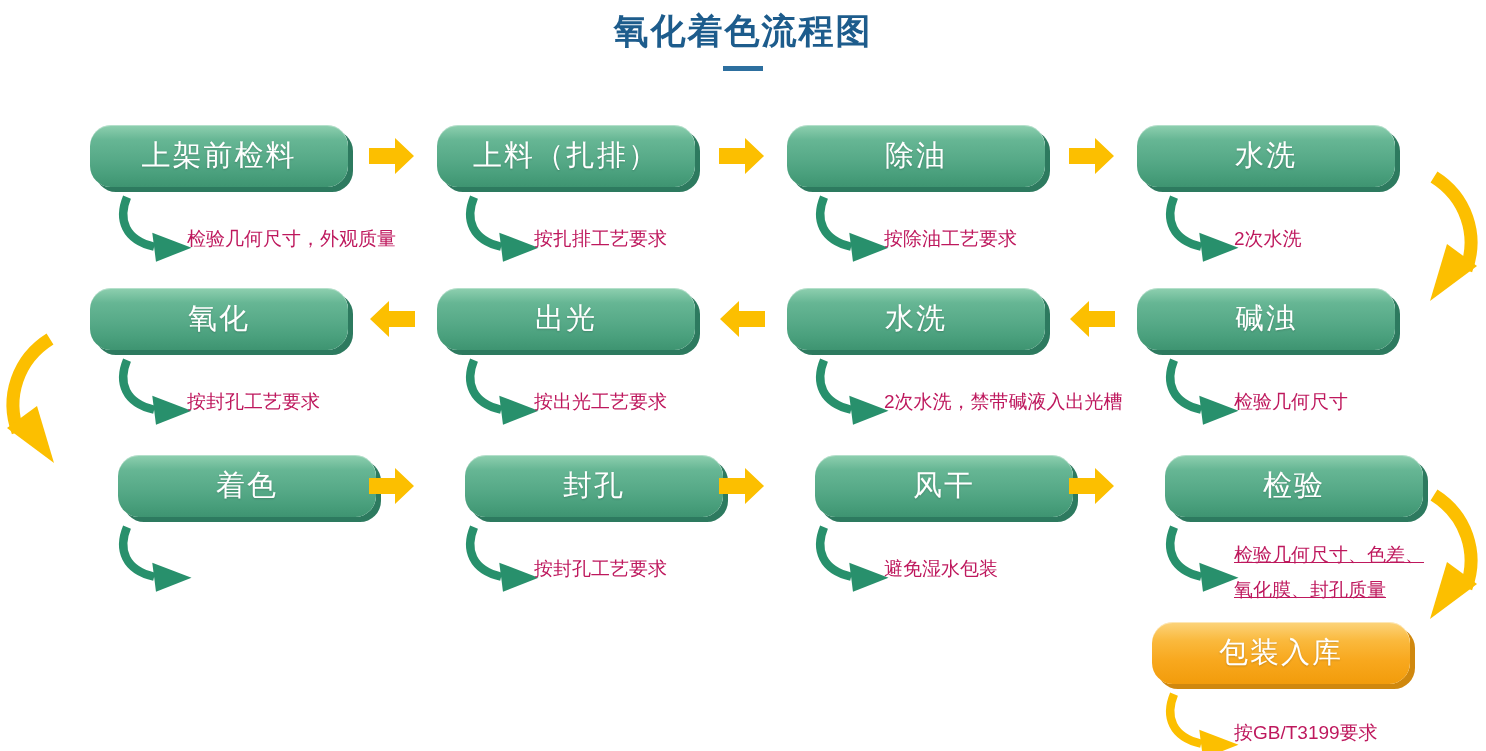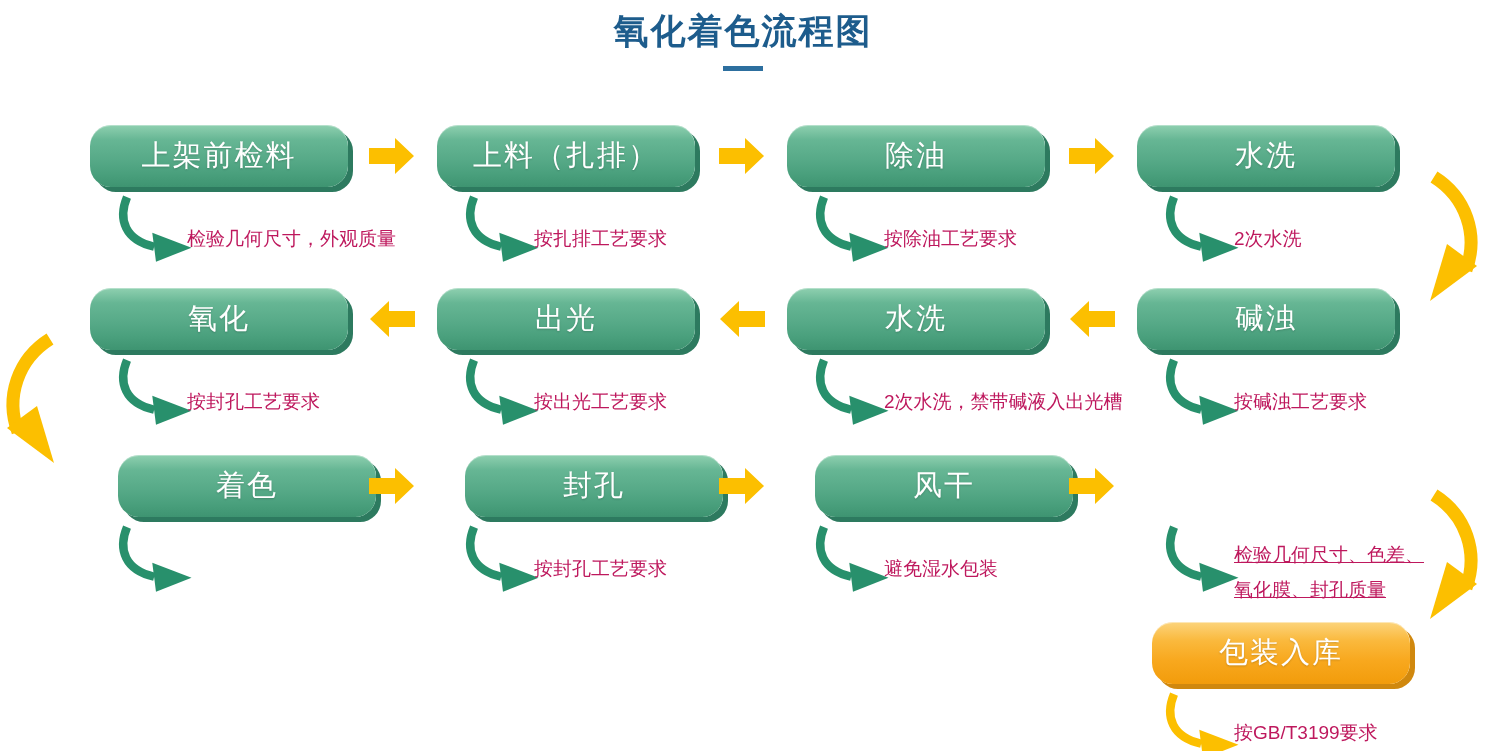--- a/index.html
+++ b/index.html
@@ -102,21 +102,21 @@
   <div class="note" style="left:1234px;top:226px">2次水洗</div>
 
   <svg class="curve-big" style="left:1416px;top:170px" color="#fcbf00">
       <use href="#sym-curve-big"></use>
     </svg>
 
   <div class="box green c4 r2">碱浊</div>
   <svg class="curve-small" style="left:1160px;top:356px" color="#28906c">
       <use href="#sym-curve-small"></use>
     </svg>
-  <div class="note" style="left:1234px;top:389px">按碱浊工艺要求</div>
+  <div class="note" style="left:1234px;top:389px">检验几何尺寸</div>
 
   <svg class="block-arrow flip" style="left:1069px;top:300px" color="#fcbf00">
       <use href="#sym-block-arrow"></use>
     </svg>
 
   <div class="box green c3 r2">水洗</div>
   <svg class="curve-small" style="left:810px;top:356px" color="#28906c">
       <use href="#sym-curve-small"></use>
     </svg>
   <div class="note" style="left:884px;top:389px">2次水洗，禁带碱液入出光槽</div>
@@ -167,20 +167,21 @@
   <div class="box green c3 r3">风干</div>
   <svg class="curve-small" style="left:810px;top:523px" color="#28906c">
       <use href="#sym-curve-small"></use>
     </svg>
   <div class="note" style="left:884px;top:556px">避免湿水包装</div>
 
   <svg class="block-arrow" style="left:1069px;top:467px" color="#fcbf00">
       <use href="#sym-block-arrow"></use>
     </svg>
 
+  <div class="box green c4 r3">检验</div>
   <svg class="curve-small" style="left:1160px;top:523px" color="#28906c">
       <use href="#sym-curve-small"></use>
     </svg>
   <div class="note wrap" style="left:1234px;top:537px">检验几何尺寸、色差、氧化膜、封孔质量</div>
 
   <svg class="curve-big" style="left:1416px;top:488px" color="#fcbf00">
       <use href="#sym-curve-big"></use>
     </svg>
 
   <div class="box orange c4 r4">包装入库</div>

